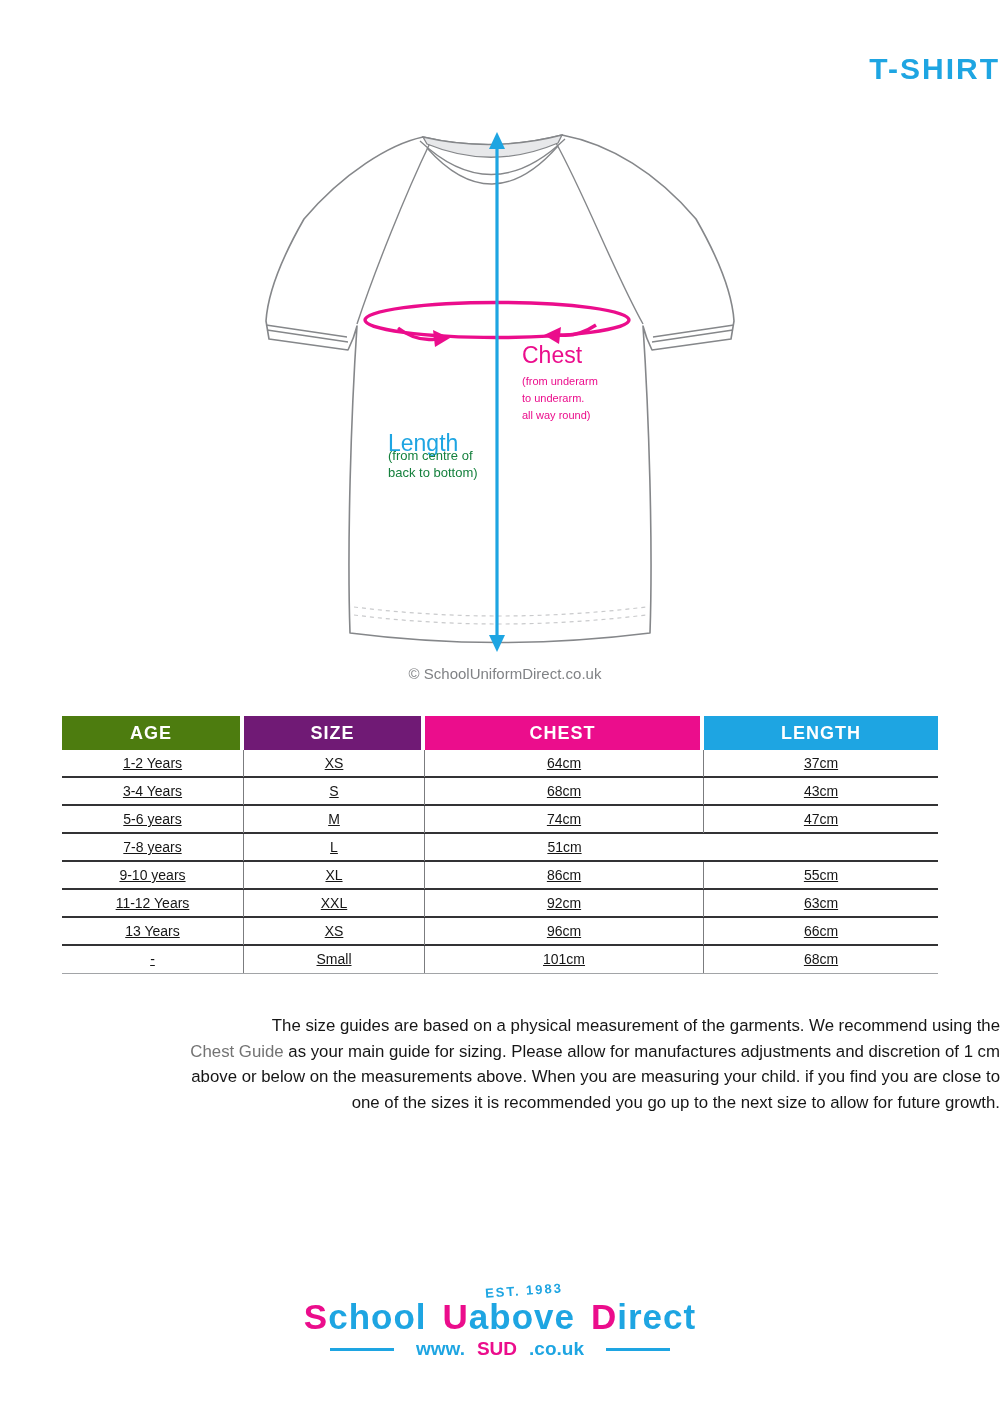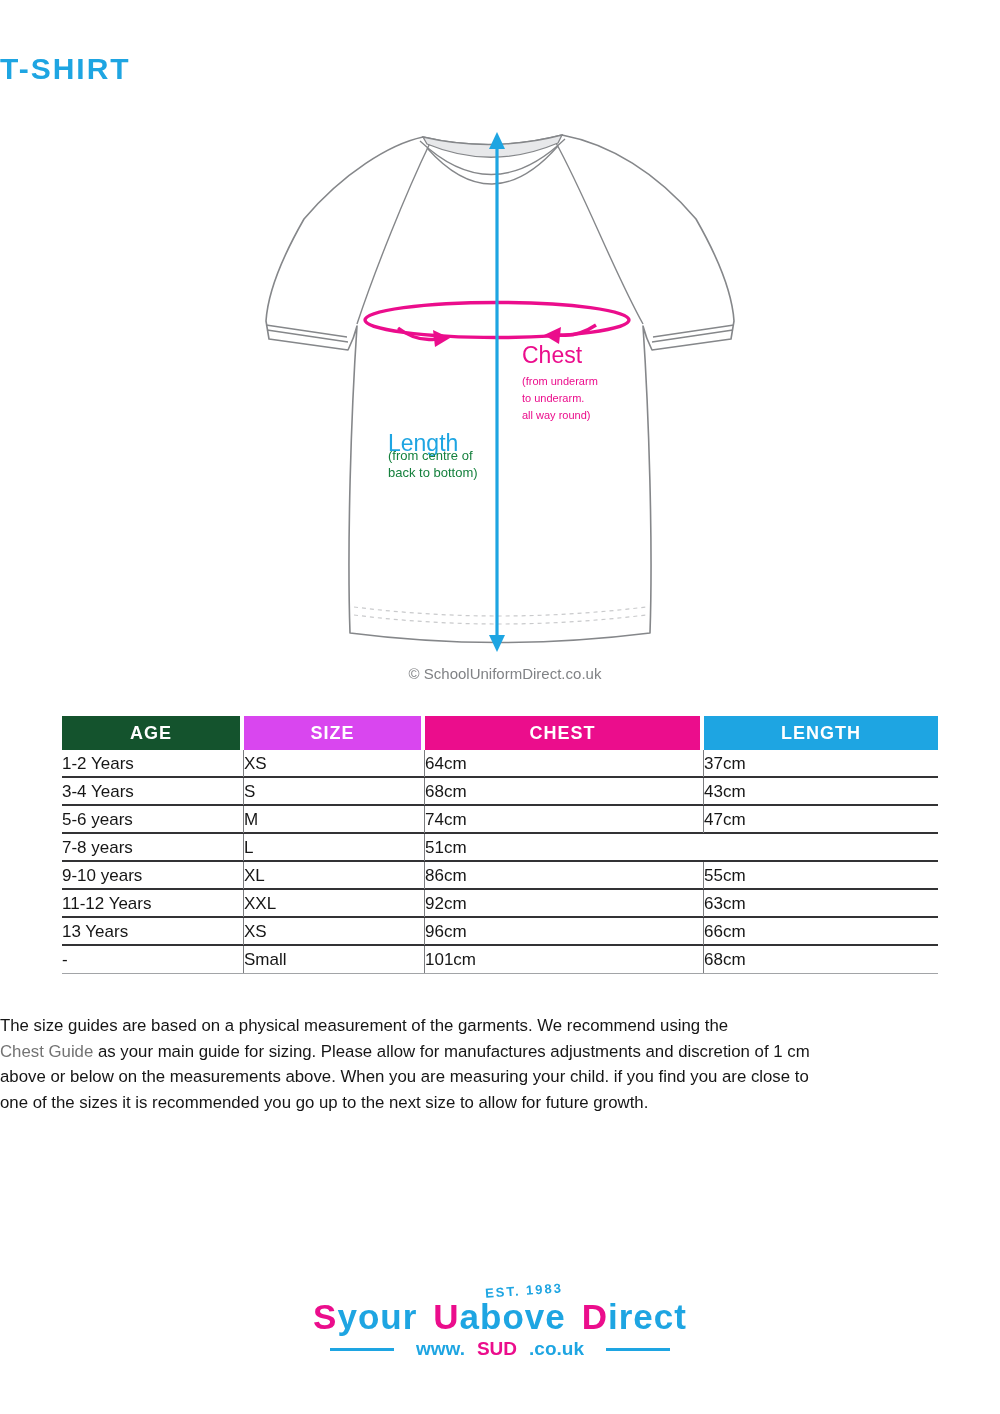--- a/index.html
+++ b/index.html
@@ -6,21 +6,21 @@
   html, body { background: #ffffff; }
   body {
     width: 1000px; height: 1414px; position: relative;
     font-family: "Liberation Sans", sans-serif;
     color: #1b1b1b; overflow: hidden;
   }
   .abs { position: absolute; }
 
   
   .title {
-    top: 52px; left: 0; width: 1000px; text-align: left;
+    top: 52px; left: 0; width: 1000px; text-align: right;
     font-size: 30px; font-weight: 700; letter-spacing: 2px;
     color: #1EA5E2;
   }
 
   
   .diagram { left: 240px; top: 115px; width: 520px; height: 540px; }
   .diagram svg { position: absolute; left: 0; top: 0; }
   .lbl-chest   { left: 282px; top: 227px; color: #EB0D8C; font-size: 23px; font-weight: 500; }
   .lbl-chest-sub { left: 282px; top: 258px; color: #EB0D8C; font-size: 11px; line-height: 17px; }
   .lbl-length  { left: 148px; top: 315px; color: #1EA5E2; font-size: 23px; font-weight: 500; }
@@ -32,34 +32,34 @@
   }
 
   
   .size-table { left: 62px; top: 716px; width: 876px; }
   .thead, .trow { display: grid; grid-template-columns: 182px 181px 279px 234px; }
   .th {
     height: 34px; line-height: 34px; text-align: center;
     color: #ffffff; font-size: 18px; font-weight: 700; letter-spacing: 1px;
   }
   .th.gap { border-right: 4px solid #ffffff; }
-  .th-age    { background: #14532d; }
-  .th-size   { background: #d946ef; }
+  .th-age    { background: #4d7c0f; }
+  .th-size   { background: #701a75; }
   .th-chest  { background: #EB0D8C; }
   .th-length { background: #1EA5E2; }
   .trow { height: 28px; border-bottom: 2px solid #333335; }
   .trow:last-child { border-bottom: 1px solid #A2A4A7; }
   .td {
-    line-height: 27px; text-align: left; font-size: 17px; color: #161616;
+    line-height: 27px; text-align: center; font-size: 14px; color: #161616; text-decoration: underline;
   }
   .td.vline { border-right: 1px solid #7B7C7F; }
 
   
   .note {
-    top: 1013px; left: 0; width: 1000px; text-align: left;
+    top: 1013px; left: 0; width: 1000px; text-align: right;
     font-size: 16.8px; line-height: 25.5px; color: #161616;
   }
   .note .hl { color: #737373; }
 
   
   .footer-est {
     top: 1283px; left: 0; width: 1000px; text-align: center;
     color: #1EA5E2; font-size: 13px; font-weight: 700; letter-spacing: 2px;
   }
   .footer-est span { display: inline-block; transform: translateX(24px) rotate(-4deg); }
@@ -193,20 +193,20 @@
 </div>
 
 <div class="abs note">
   <div>The size guides are based on a physical measurement of the garments. We recommend using the</div>
   <div><span class="hl">Chest Guide</span><span> as your main guide for sizing. Please allow for manufactures adjustments and discretion of  1 cm</span></div>
   <div>above or below on the measurements above. When you are measuring your child. if you find you are close to</div>
   <div>one of the sizes it is recommended you go up to the next size to allow for future growth.</div>
 </div>
 
 <div class="abs footer-est"><span>EST. 1983</span></div>
-<div class="abs footer-name"><span class="seg-pink">S</span><span class="seg-blue wgap">your</span><span class="seg-pink">U</span><span class="seg-blue wgap">above</span><span class="seg-pink">D</span><span class="seg-blue">irect</span></div>
+<div class="abs footer-name"><span class="seg-pink">S</span><span class="seg-blue wgap">chool</span><span class="seg-pink">U</span><span class="seg-blue wgap">above</span><span class="seg-pink">D</span><span class="seg-blue">irect</span></div>
 <div class="abs footer-web">
   <span class="dash"></span>
     <span class="seg-blue">www.</span>
     <span class="seg-pink">SUD</span>
     <span class="seg-blue">.co.uk</span>
     <span class="dash"></span>
 </div>
 
 </body></html>

